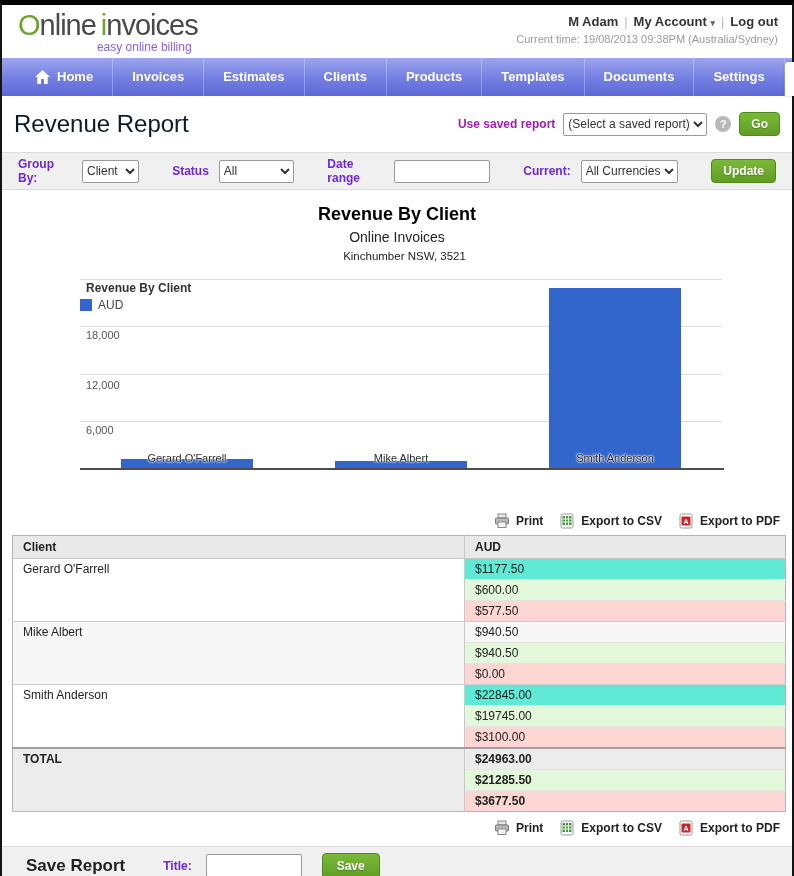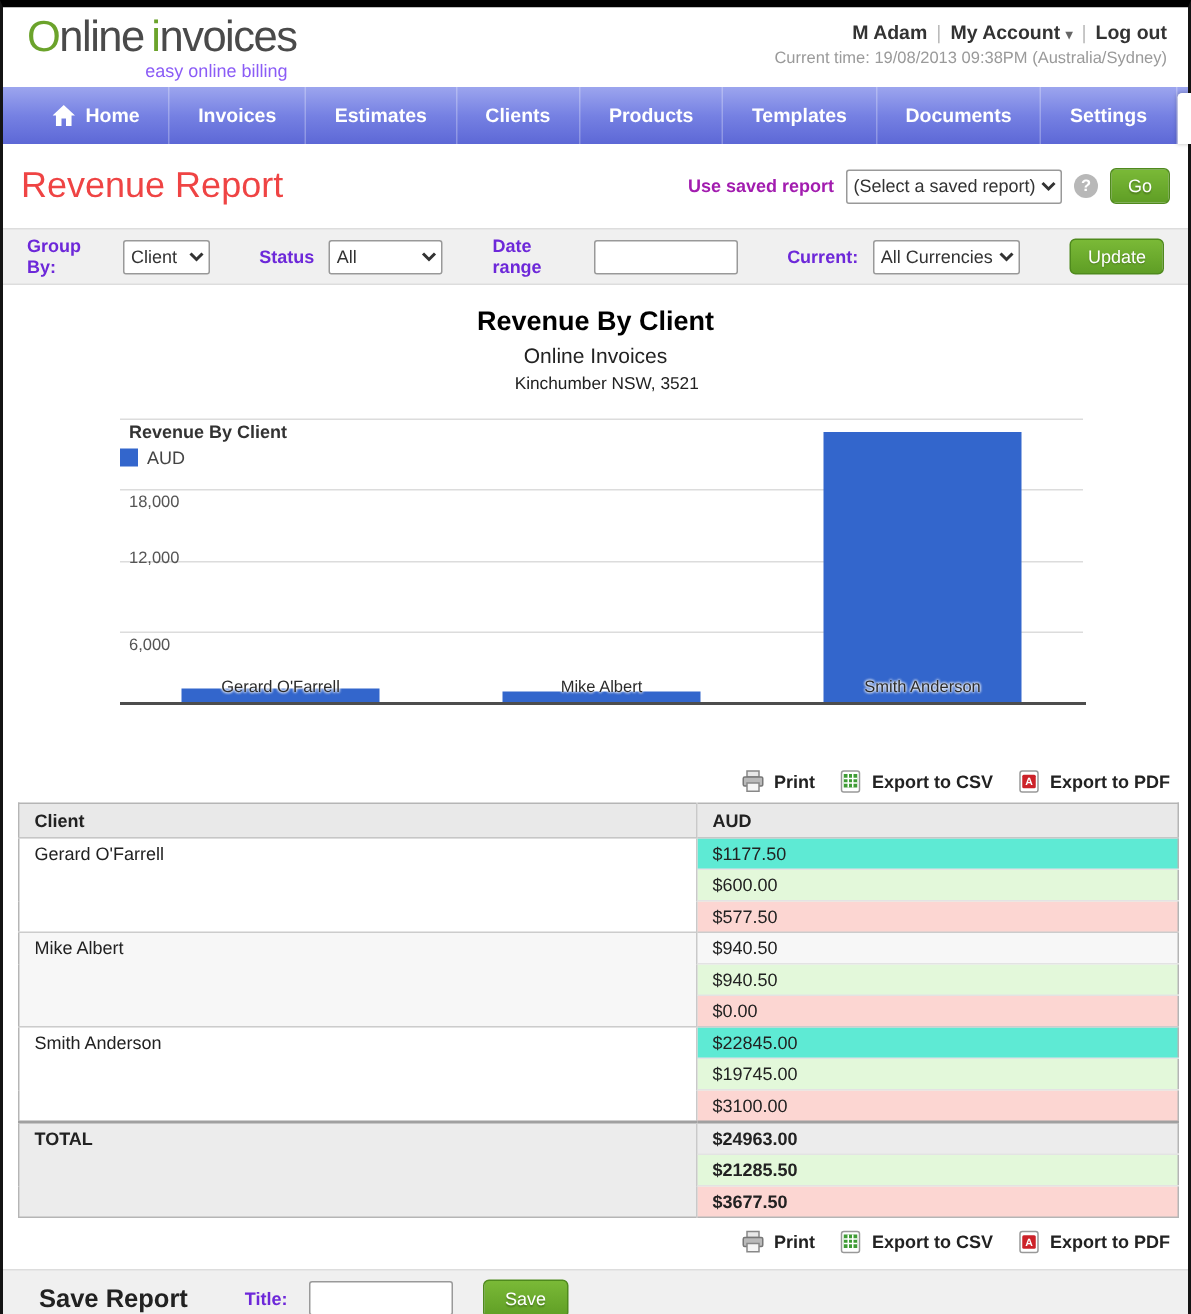--- a/index.html
+++ b/index.html
@@ -28,28 +28,28 @@
   .nav-item { color:#fff; font-size:13px; font-weight:bold; line-height:38px; padding:0 19px;
               border-right:1px solid rgba(255,255,255,0.28); cursor:pointer; display:flex; align-items:center; gap:7px; }
   .nav-item:last-of-type { border-right:none; }
   .nav-tab-active { background:#fff; color:#333; font-size:13px; font-weight:bold;
                     margin-top:4px; line-height:34px; padding:0 17px; border-radius:3px 3px 0 0;
                     box-shadow:0 0 3px rgba(0,0,0,0.25); cursor:pointer; }
   .home-icon svg { display:block; }
 
   
   .page-head { height:56px; display:flex; align-items:center; padding:0 12px; }
-  .page-title { font-size:24px; color:#ef4444; letter-spacing:0; }
+  .page-title { font-size:24px; color:#0f172a; letter-spacing:0; }
   .page-head-right { margin-left:auto; display:flex; align-items:center; gap:8px; }
   .saved-label { font-size:12px; font-weight:bold; color:#a21caf; }
   select.sel { height:23px; font-size:12px; color:#333; border:1px solid #999; background:#fff; border-radius:2px; }
   .help-icon { width:16px; height:16px; border-radius:50%; background:#b8b8b8; color:#fff;
                font-size:11px; font-weight:bold; text-align:center; line-height:16px; }
   .btn-green { display:inline-block; background:linear-gradient(#7ab937,#5f9e25);
-               border:1px solid #4f8a1d; color:#fff; font-size:12px; font-weight:normal;
+               border:1px solid #4f8a1d; color:#fff; font-size:12px; font-weight:bold;
                padding:4px 11px; border-radius:4px; cursor:pointer; text-shadow:0 1px 1px rgba(0,0,0,.25); }
 
   
   .filter-bar { height:38px; background:#f0f0f0; border-top:1px solid #ddd; border-bottom:1px solid #ddd;
                 display:flex; align-items:center; gap:10px; padding:0 16px; }
   .filter-label { font-size:12px; font-weight:bold; color:#6d28d9; }
   .filter-bar .spacer { width:14px; }
   input.txt { height:23px; border:1px solid #999; border-radius:2px; font-size:12px; padding:0 5px; background:#fff; }
 
   
@@ -183,21 +183,21 @@
       <div class="legend-title">Revenue By Client</div>
       <div class="legend-item">
         <span class="legend-swatch" style="background: rgb(51, 102, 204);"></span>
         <span class="legend-label">AUD</span>
       </div>
       <div class="baseline"></div>
 
     <div class="gridline" style="top: 147.75px;"></div>
         <div class="ytick" style="top: 150.75px;">6,000</div>
         <div class="gridline" style="top: 100.5px;"></div>
-        <div class="ytick" style="top: 93px;">12,000</div>
+        <div class="ytick" style="top: 106px;">12,000</div>
         <div class="gridline" style="top: 53.25px;"></div>
         <div class="ytick" style="top: 56.25px;">18,000</div>
         <div class="gridline" style="top: 6px;"></div>
         <div class="chart-bar" style="left: 119px; top: 185.727px; height: 9.27281px; background: rgb(51, 102, 204);"></div>
         <div class="bar-label" style="left: 95px; top: 179px;">Gerard O'Farrell</div>
         <div class="chart-bar" style="left: 333px; top: 187.594px; height: 7.40644px; background: rgb(51, 102, 204);"></div>
         <div class="bar-label" style="left: 309px; top: 179px;">Mike Albert</div>
         <div class="chart-bar" style="left: 547px; top: 15.0956px; height: 179.904px; background: rgb(51, 102, 204);"></div>
         <div class="bar-label" style="left: 523px; top: 179px;">Smith Anderson</div>
       </div>

